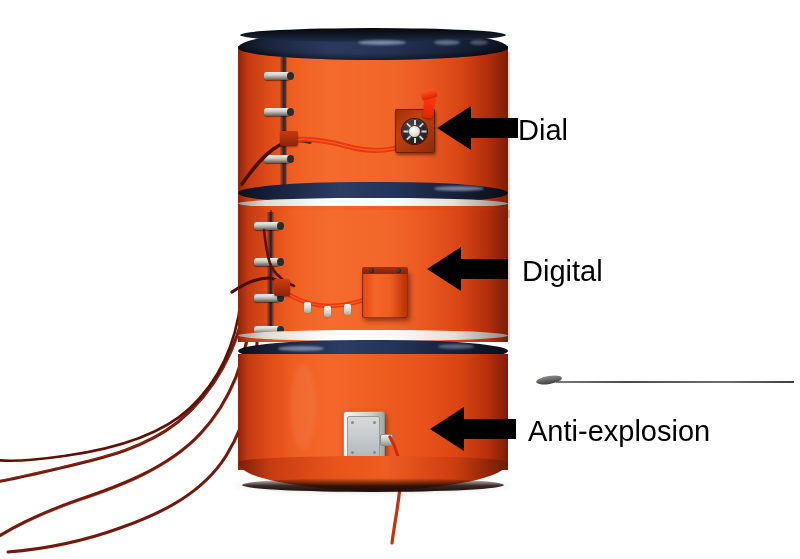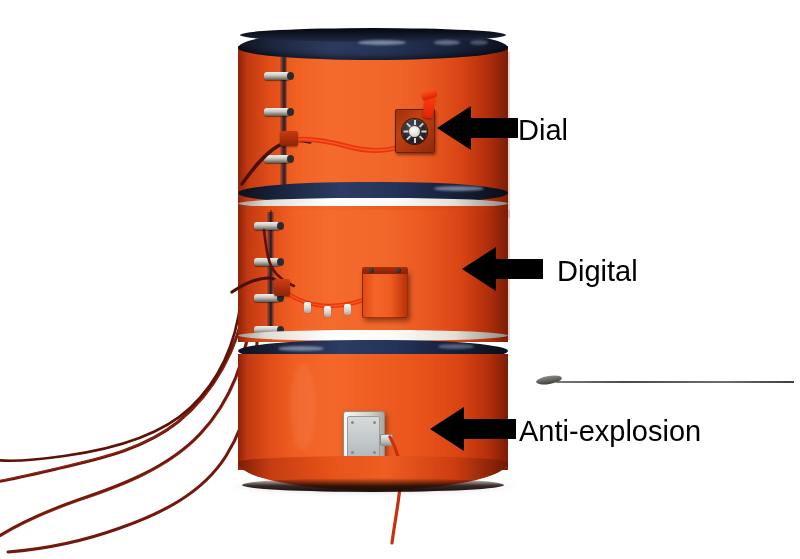--- a/index.html
+++ b/index.html
@@ -484,31 +484,31 @@
 
   <div class="anno" style="left:437px; top:104px;">
     <span class="arrow">
       <svg width="81" height="48" viewBox="0 0 81 48">
         <polygon points="0,24 34,2 34,14 81,14 81,34 34,34 34,46" fill="#000000"></polygon>
       </svg>
     </span>
     <span class="anno-label" style="">Dial</span>
   </div>
 
-  <div class="anno" style="left:462px; top:245px;text-align:right;">
+  <div class="anno" style="left:427px; top:245px;text-align:right;">
     <span class="arrow">
       <svg width="81" height="48" viewBox="0 0 81 48">
         <polygon points="0,24 34,2 34,14 81,14 81,34 34,34 34,46" fill="#000000"></polygon>
       </svg>
     </span>
     <span class="anno-label" style="margin-left:14px;">Digital</span>
   </div>
 
   <div class="anno" style="left:430px; top:405px;">
     <span class="arrow">
       <svg width="86" height="48" viewBox="0 0 86 48">
         <polygon points="0,24 34,2 34,14 86,14 86,34 34,34 34,46" fill="#000000"></polygon>
       </svg>
     </span>
-    <span class="anno-label" style="margin-left:3px;">Anti-explosion</span>
+    <span class="anno-label" style="margin-left:12px;">Anti-explosion</span>
   </div>
 
 </div>
 
 </body></html>

